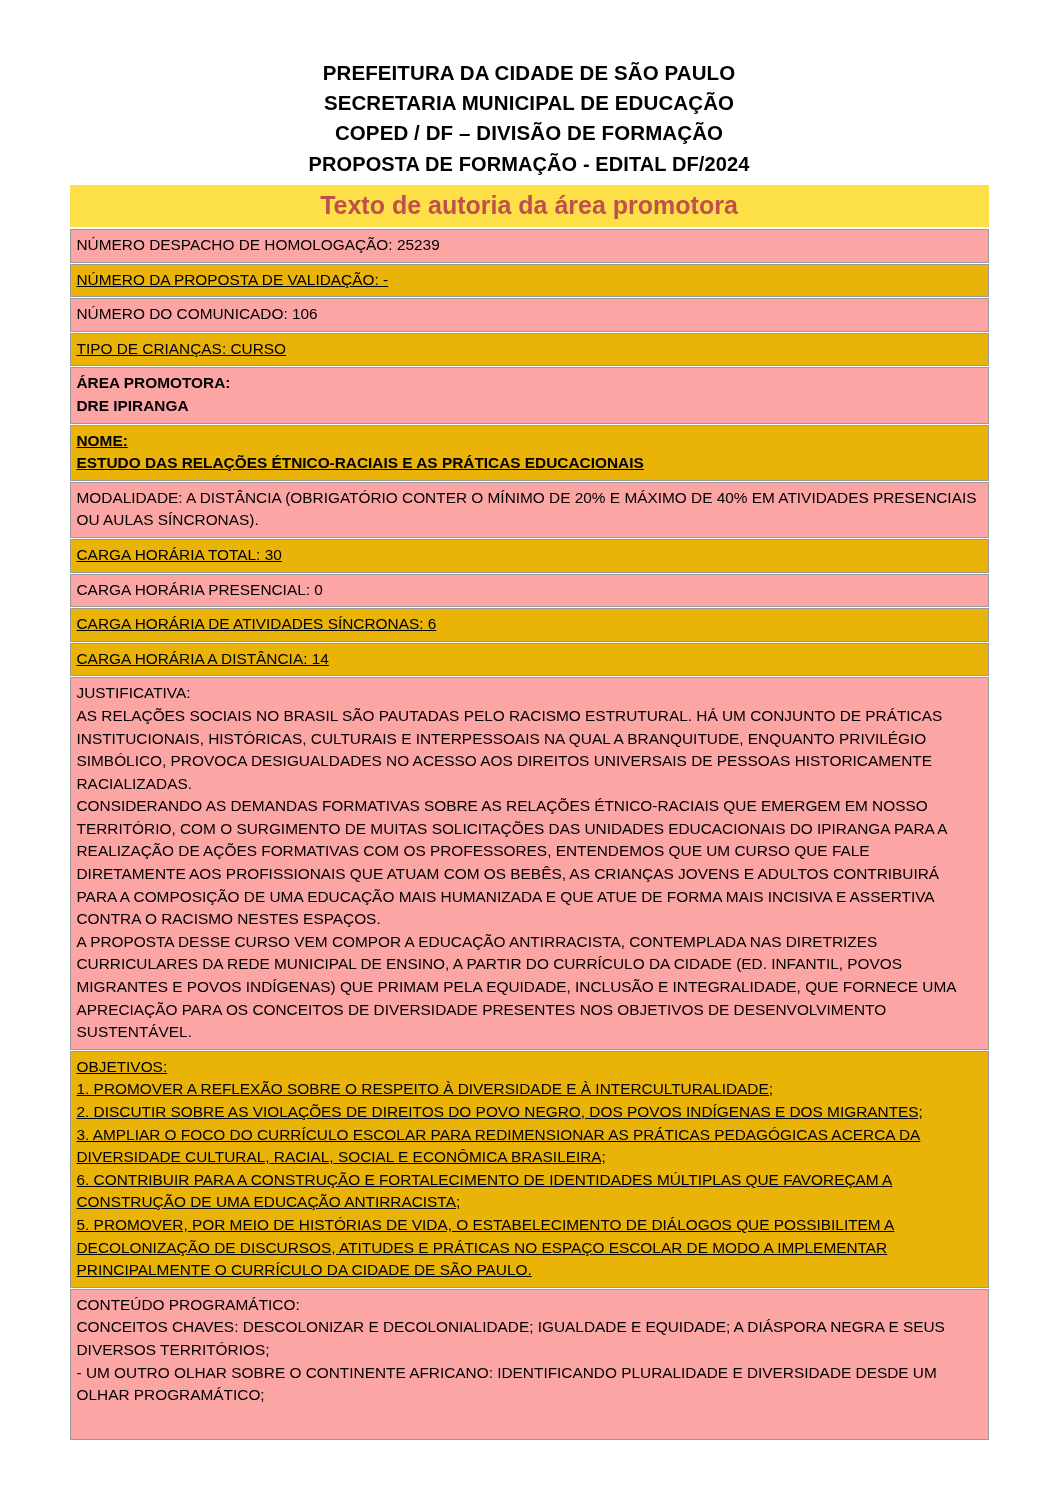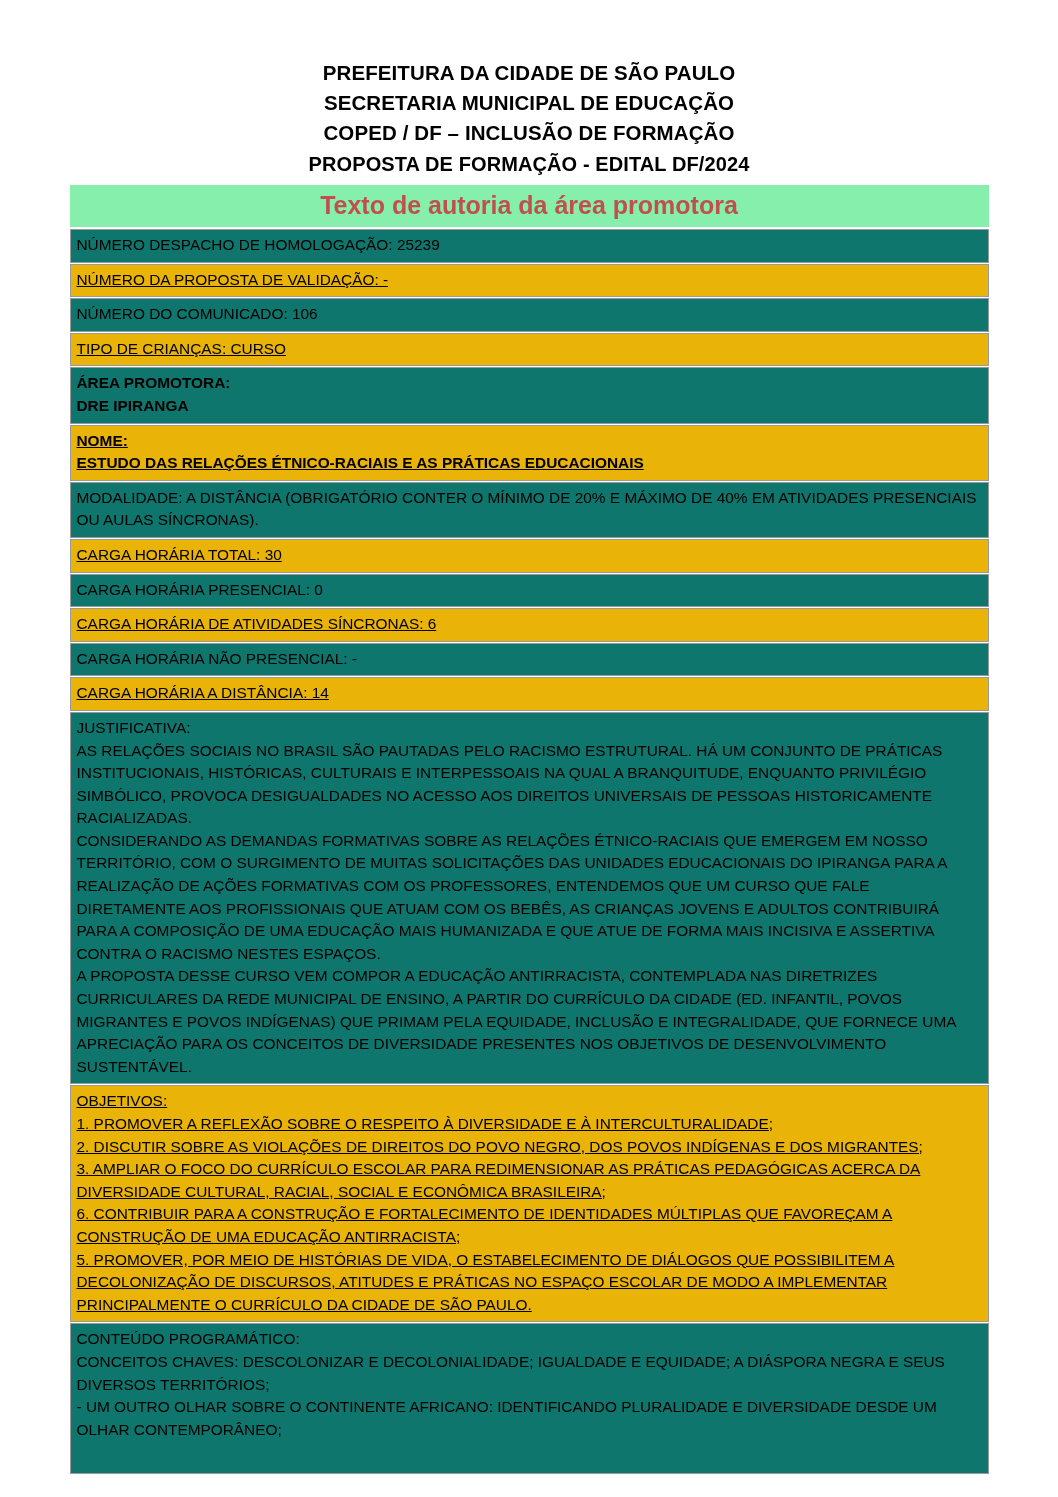--- a/index.html
+++ b/index.html
@@ -37,21 +37,21 @@
   }
   .doc-header .hline.big {
     font-size: 20px;
     line-height: 32px;
   }
 
   
   .banner {
     margin: 5px auto 0 auto;
     width: 919px;
-    background: #86efac;
+    background: #fde047;
     text-align: center;
     padding: 5px 0 7px 0;
     box-sizing: border-box;
   }
   .banner-text {
     color: #C0504D;
     font-weight: bold;
     font-size: 25px;
     line-height: 30px;
   }
@@ -63,21 +63,21 @@
     border-collapse: separate;
     border-spacing: 0 1px;
     table-layout: fixed;
   }
   .form-table td {
     border: 1px solid #9a9a9a;
     padding: 4px 5px 5px 6px;
     font-size: 15.4px;
     line-height: 22.6px;
     vertical-align: top;
-    background: #0f766e;
+    background: #fca5a5;
     word-wrap: break-word;
   }
   .form-table tr.shaded td {
     background: #eab308;
     text-decoration: underline;
   }
   .form-table tr.bold td {
     font-weight: bold;
   }
   .cellline {
@@ -92,21 +92,21 @@
   }
 </style>
 </head>
 <body>
 
 <div class="page">
 
   <div class="doc-header">
     <div class="hline">PREFEITURA DA CIDADE DE SÃO PAULO</div>
     <div class="hline">SECRETARIA MUNICIPAL DE EDUCAÇÃO</div>
-    <div class="hline">COPED / DF – INCLUSÃO DE FORMAÇÃO</div>
+    <div class="hline">COPED / DF – DIVISÃO DE FORMAÇÃO</div>
     <div class="hline big">PROPOSTA DE FORMAÇÃO - EDITAL DF/2024</div>
   </div>
 
   <div class="banner">
     <div class="banner-text">Texto de autoria da área promotora</div>
   </div>
 
   <table class="form-table">
     <tbody id="table-body">
         <tr>
@@ -154,25 +154,20 @@
         <tr>
           <td>
             <span class="cellline">CARGA HORÁRIA PRESENCIAL: 0</span>
           </td>
         </tr>
         <tr class=" shaded">
           <td>
             <span class="cellline">CARGA HORÁRIA DE ATIVIDADES SÍNCRONAS: 6</span>
           </td>
         </tr>
-        <tr>
-          <td>
-            <span class="cellline">CARGA HORÁRIA NÃO PRESENCIAL:  -</span>
-          </td>
-        </tr>
         <tr class=" shaded">
           <td>
             <span class="cellline">CARGA HORÁRIA A DISTÂNCIA: 14</span>
           </td>
         </tr>
         <tr>
           <td>
             <span class="cellwrap">JUSTIFICATIVA:</span>
             <span class="cellwrap">AS RELAÇÕES SOCIAIS NO BRASIL SÃO PAUTADAS PELO RACISMO ESTRUTURAL. HÁ UM CONJUNTO DE PRÁTICAS INSTITUCIONAIS, HISTÓRICAS, CULTURAIS E INTERPESSOAIS NA QUAL A BRANQUITUDE, ENQUANTO PRIVILÉGIO SIMBÓLICO, PROVOCA DESIGUALDADES NO ACESSO AOS DIREITOS UNIVERSAIS DE PESSOAS HISTORICAMENTE RACIALIZADAS.</span>
             <span class="cellwrap">CONSIDERANDO AS DEMANDAS FORMATIVAS SOBRE AS RELAÇÕES ÉTNICO-RACIAIS QUE EMERGEM EM NOSSO TERRITÓRIO, COM O SURGIMENTO DE MUITAS SOLICITAÇÕES DAS UNIDADES EDUCACIONAIS DO IPIRANGA PARA A REALIZAÇÃO DE AÇÕES FORMATIVAS COM OS PROFESSORES, ENTENDEMOS QUE UM CURSO QUE FALE DIRETAMENTE AOS PROFISSIONAIS QUE ATUAM COM OS BEBÊS, AS CRIANÇAS JOVENS E ADULTOS CONTRIBUIRÁ PARA A COMPOSIÇÃO DE UMA EDUCAÇÃO MAIS HUMANIZADA E QUE ATUE DE FORMA MAIS INCISIVA E ASSERTIVA CONTRA O RACISMO NESTES ESPAÇOS.</span>
@@ -186,19 +181,19 @@
             <span class="cellwrap">2. DISCUTIR SOBRE AS VIOLAÇÕES DE DIREITOS DO POVO NEGRO, DOS POVOS INDÍGENAS E DOS MIGRANTES;</span>
             <span class="cellwrap">3. AMPLIAR O FOCO DO CURRÍCULO ESCOLAR PARA REDIMENSIONAR AS PRÁTICAS PEDAGÓGICAS ACERCA DA DIVERSIDADE CULTURAL, RACIAL, SOCIAL E ECONÔMICA BRASILEIRA;</span>
             <span class="cellwrap">6. CONTRIBUIR PARA A CONSTRUÇÃO E FORTALECIMENTO DE IDENTIDADES MÚLTIPLAS QUE FAVOREÇAM A CONSTRUÇÃO DE UMA EDUCAÇÃO ANTIRRACISTA;</span>
             <span class="cellwrap">5. PROMOVER, POR MEIO DE HISTÓRIAS DE VIDA, O ESTABELECIMENTO DE DIÁLOGOS QUE POSSIBILITEM A DECOLONIZAÇÃO DE DISCURSOS, ATITUDES E PRÁTICAS NO ESPAÇO ESCOLAR DE MODO A IMPLEMENTAR PRINCIPALMENTE O CURRÍCULO DA CIDADE DE SÃO PAULO.</span>
           </td>
         </tr>
         <tr>
           <td class="lastcell">
             <span class="cellwrap">CONTEÚDO PROGRAMÁTICO:</span>
             <span class="cellwrap">CONCEITOS CHAVES: DESCOLONIZAR E DECOLONIALIDADE; IGUALDADE E EQUIDADE; A DIÁSPORA NEGRA E SEUS DIVERSOS TERRITÓRIOS;</span>
-            <span class="cellwrap">- UM OUTRO OLHAR SOBRE O CONTINENTE AFRICANO: IDENTIFICANDO PLURALIDADE E DIVERSIDADE DESDE UM OLHAR CONTEMPORÂNEO;</span>
+            <span class="cellwrap">- UM OUTRO OLHAR SOBRE O CONTINENTE AFRICANO: IDENTIFICANDO PLURALIDADE E DIVERSIDADE DESDE UM OLHAR PROGRAMÁTICO;</span>
           </td>
         </tr>
       </tbody>
   </table>
 
 </div>
 
 </body></html>

